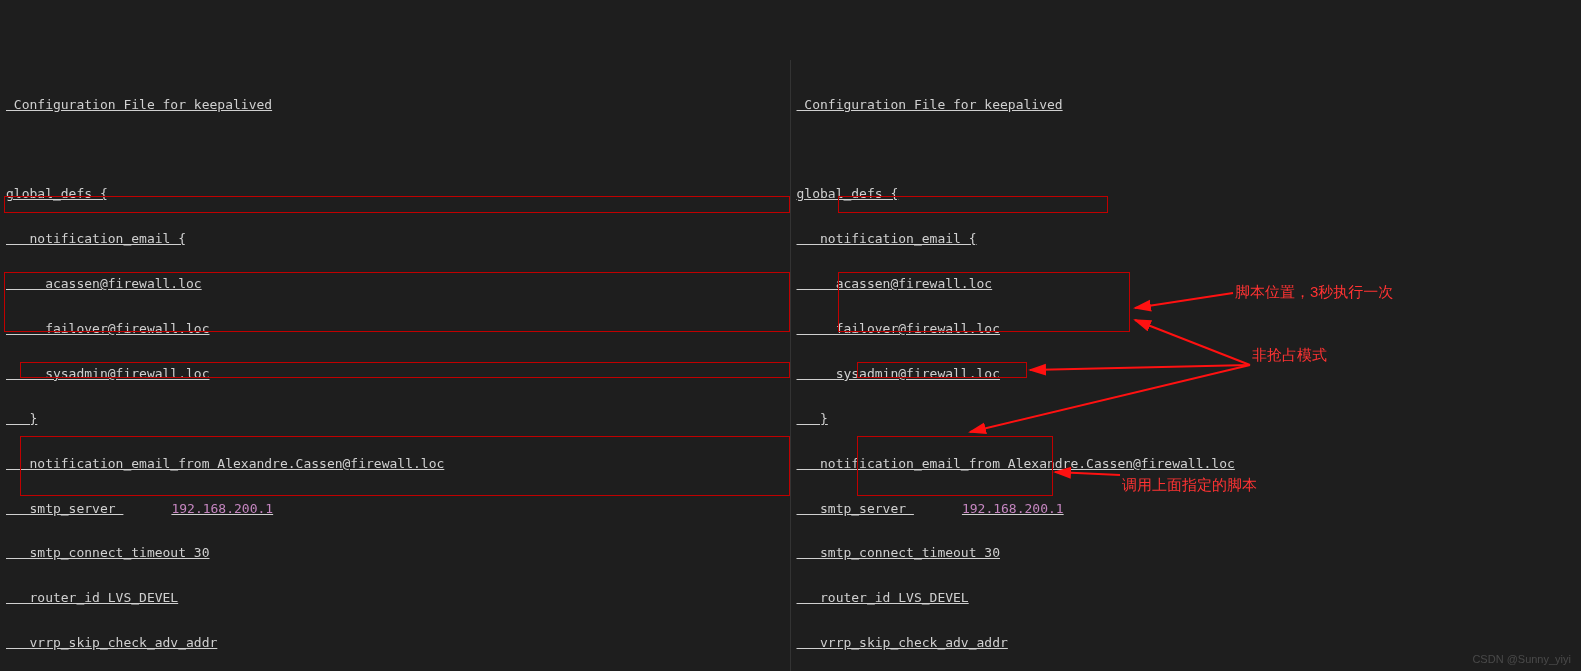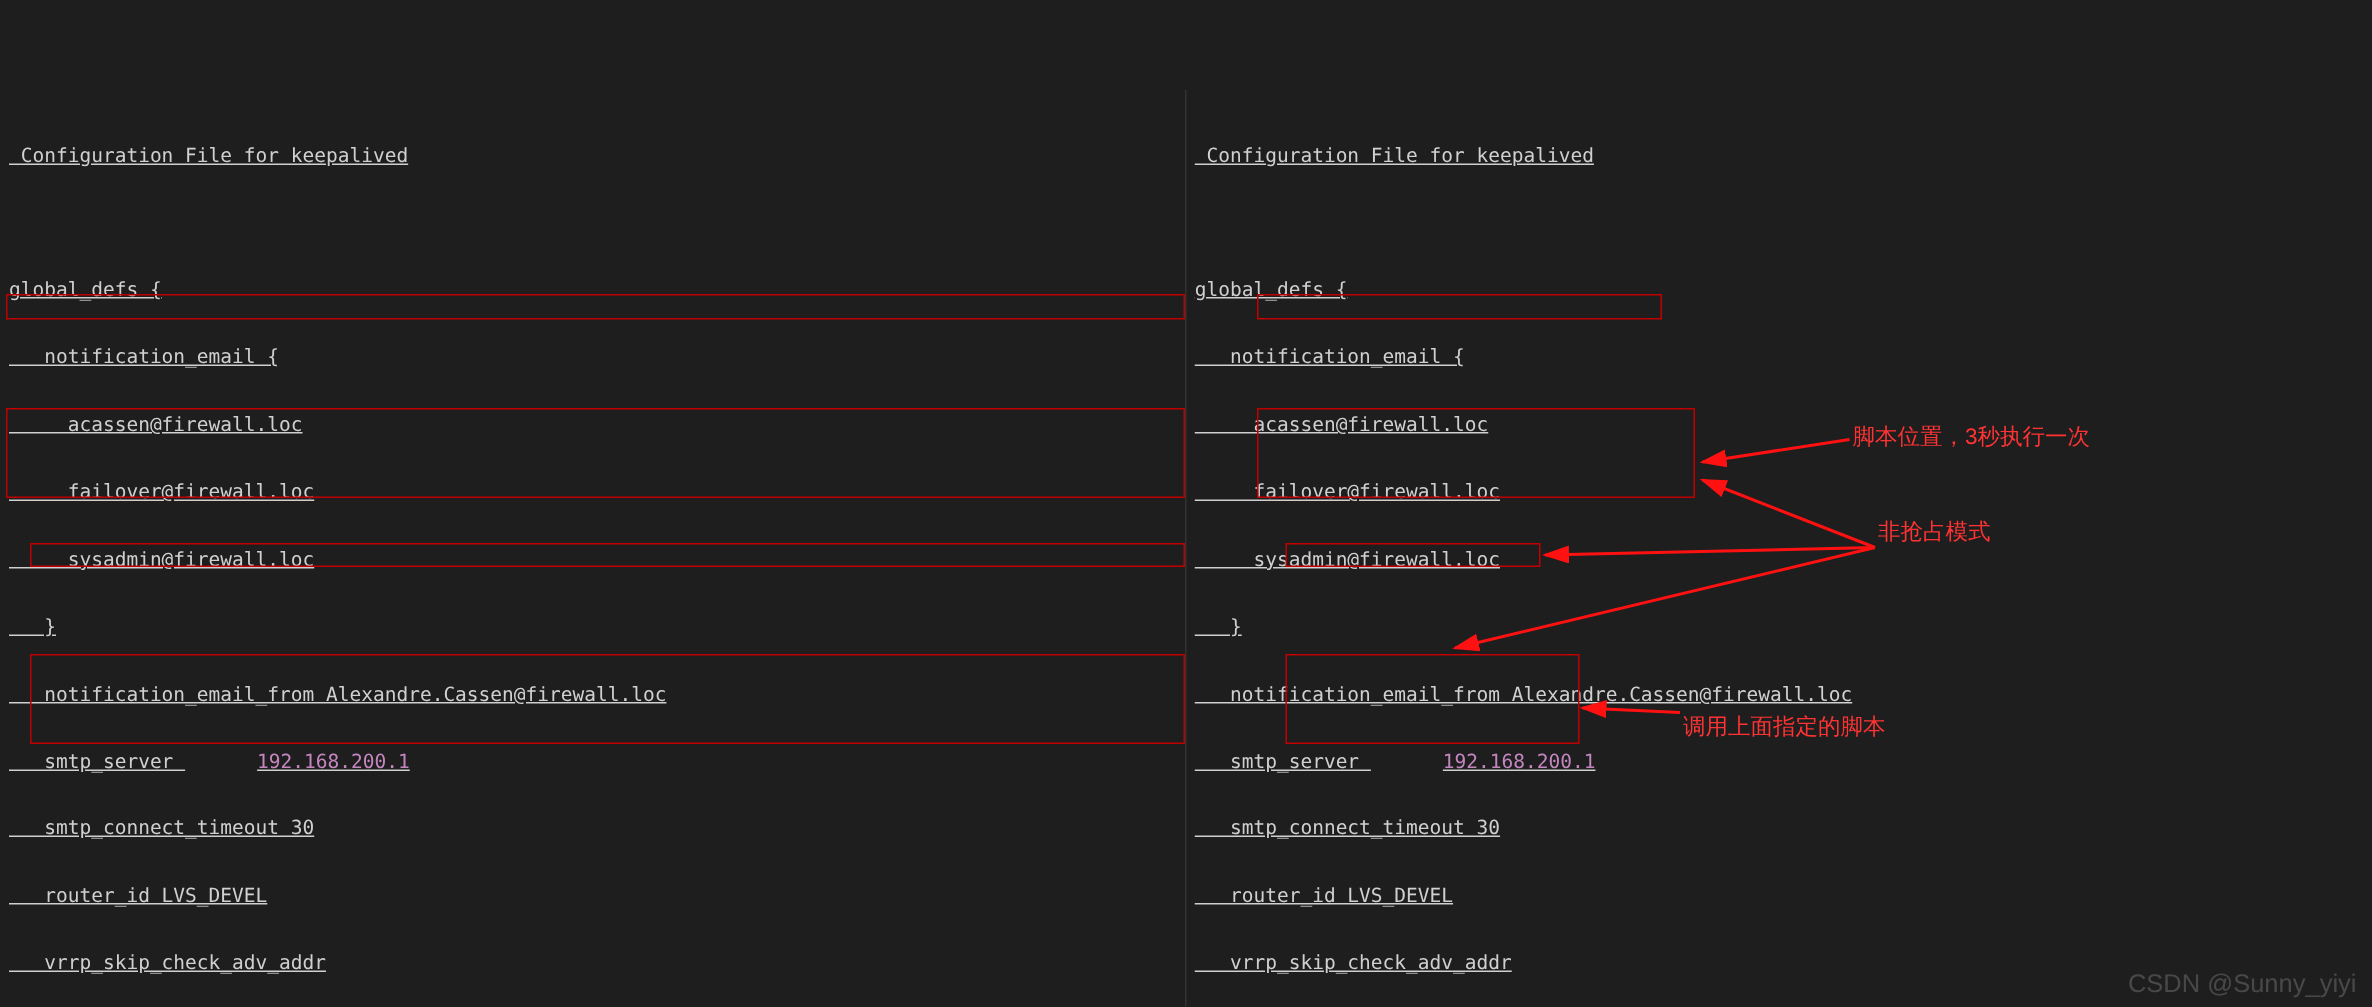--- a/index.html
+++ b/index.html
@@ -39,21 +39,21 @@
     color: #ff3333;
     font-size: 15px;
     font-family: Liberation Sans, sans-serif;
     white-space: nowrap;
   }
   .watermark {
     position: absolute;
     right: 10px;
     bottom: 5px;
     color: rgba(200,200,200,0.25);
-    font-size: 17px;
+    font-size: 11px;
     font-family: sans-serif;
   }
   svg.arrows {
     position: absolute;
     top: 0;
     left: 0;
     pointer-events: none;
   }
 </style>
 </head>

